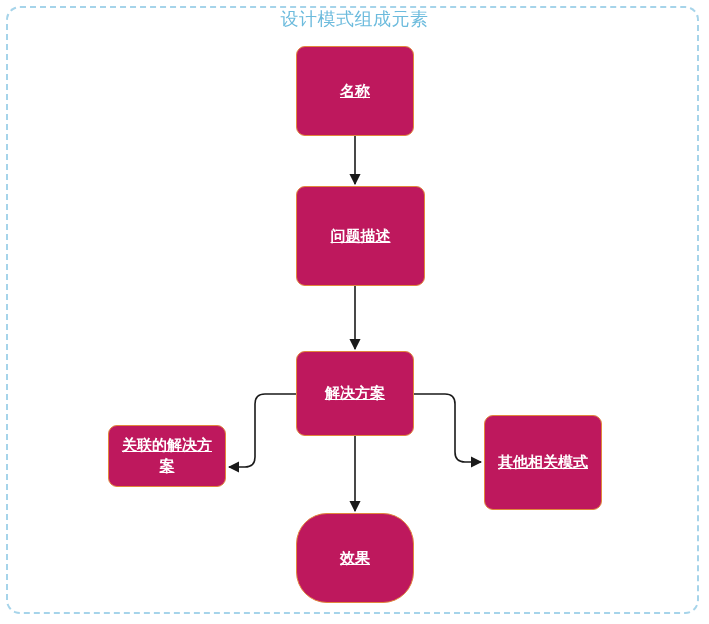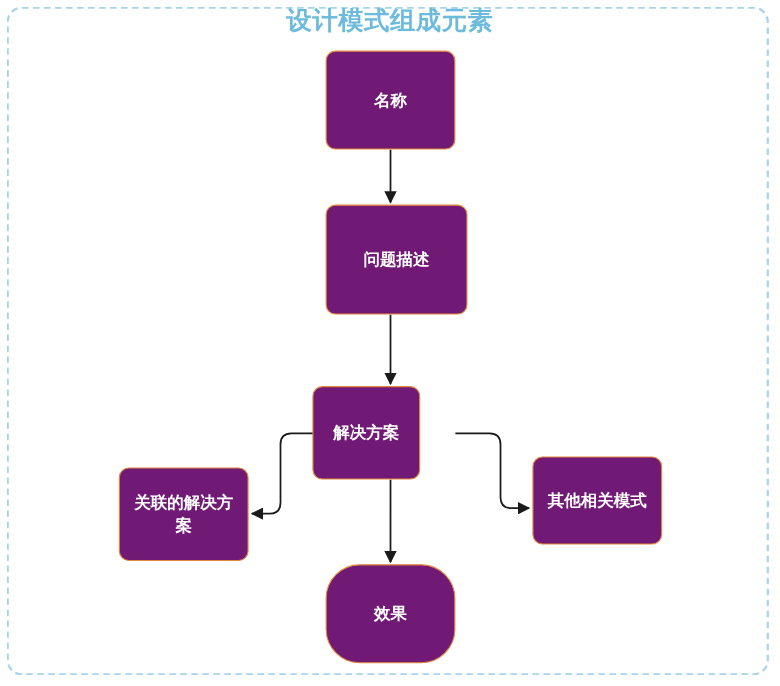--- a/index.html
+++ b/index.html
@@ -31,59 +31,60 @@
     pointer-events: none;
   }
   
   #title {
     position: absolute;
     left: 0;
     top: 8px;
     width: 709px;
     text-align: center;
     color: #6cbbdd;
-    font-size: 23px;
-    font-weight: bold;
+    font-size: 18px;
+    font-weight: normal;
     letter-spacing: 0.5px;
     line-height: 22px;
     white-space: nowrap;
   }
   
   #links {
     position: absolute;
     left: 0;
     top: 0;
     width: 709px;
     height: 624px;
   }
   
   .node {
     position: absolute;
     box-sizing: border-box;
-    background: #701a75;
+    background: #be185d;
     border: 1.5px solid #e1873c;
     border-radius: 9px;
     color: #ffffff;
     font-size: 15px;
     font-weight: bold;
     line-height: 21px;
     display: flex;
     align-items: center;
     justify-content: center;
     text-align: center;
     padding: 4px 8px;
+    text-decoration: underline;
   }
   .node span {
     display: block;
   }
   #node-name      { left: 296px; top: 46px;  width: 118px; height: 90px; }
   #node-problem   { left: 296px; top: 186px; width: 129px; height: 100px; }
-  #node-solution  { left: 284px; top: 351px; width: 98px; height: 85px; }
-  #node-related   { left: 108px; top: 425px; width: 118px; height: 85px; }
-  #node-other     { left: 484px; top: 415px; width: 118px; height: 80px; text-align: right; }
+  #node-solution  { left: 296px; top: 351px; width: 118px; height: 85px; }
+  #node-related   { left: 108px; top: 425px; width: 118px; height: 62px; }
+  #node-other     { left: 484px; top: 415px; width: 118px; height: 95px; text-align: right; }
   #node-effect    { left: 296px; top: 513px; width: 118px; height: 90px; border-radius: 31px; }
 </style>
 </head>
 <body>
 
 <div id="canvas">
 
   <div id="frame"></div>
 
   <div id="title">设计模式组成元素</div>

